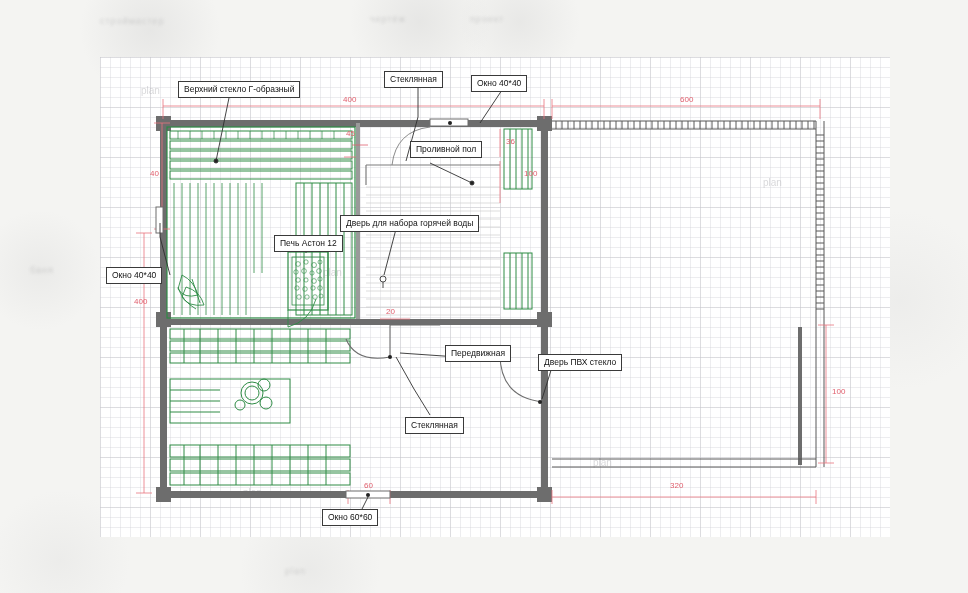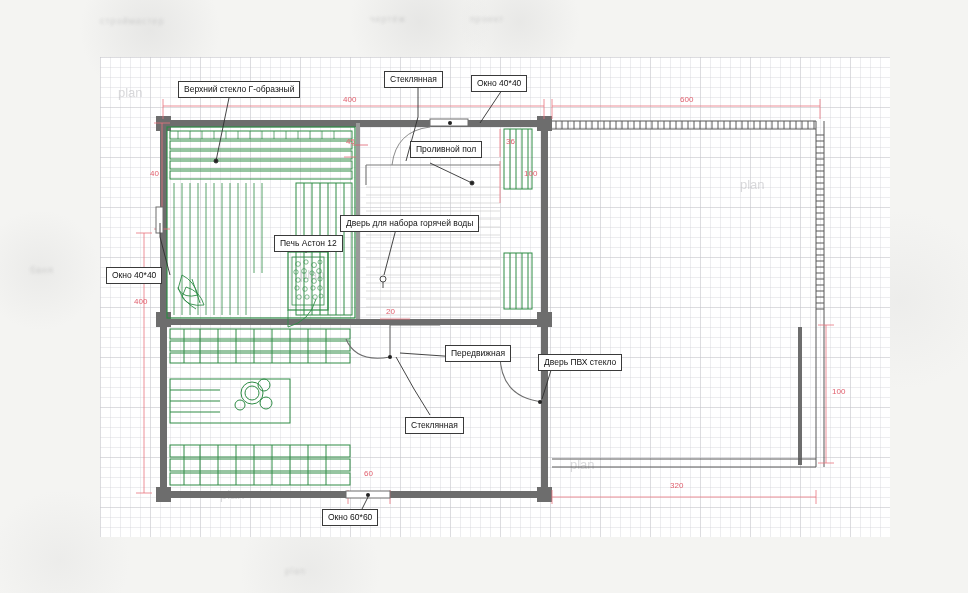--- a/index.html
+++ b/index.html
@@ -53,24 +53,25 @@
       linear-gradient(to right, rgba(200,200,205,0.45) 1px, transparent 1px),
       linear-gradient(to bottom, rgba(200,200,205,0.45) 1px, transparent 1px),
       linear-gradient(to right, rgba(215,215,220,0.45) 1px, transparent 1px),
       linear-gradient(to bottom, rgba(215,215,220,0.45) 1px, transparent 1px);
     background-size: 50px 50px, 50px 50px, 10px 10px, 10px 10px;
     background-position: 0 0, 0 0, 0 0, 0 0;
     overflow: hidden;
   }
   .wm-tile {
     position: absolute;
-    font-size: 13px;
+    font-size: 10px;
     color: rgba(170,170,175,0.45);
     white-space: nowrap;
     pointer-events: none;
+    margin-left: 23px;
   }
 
   
   .wall {
     position: absolute;
     background: #6d6d6d;
   }
   .wall-in {
     position: absolute;
     background: #9a9a9a;
@@ -497,26 +498,26 @@
       </g>
       <circle cx="350" cy="66" r="2" fill="#222"></circle>
       <circle cx="268" cy="438" r="2" fill="#222"></circle>
     </svg>
 
     <div class="dim-txt" style="left:243px;top:38px">400</div>
     <div class="dim-txt" style="left:580px;top:38px">600</div>
     <div class="dim-txt" style="left:50px;top:112px">40</div>
     <div class="dim-txt" style="left:34px;top:240px">400</div>
     <div class="dim-txt" style="left:732px;top:330px">100</div>
-    <div class="dim-txt" style="left:264px;top:412px">60</div>
+    <div class="dim-txt" style="left:264px;top:424px">60</div>
     <div class="dim-txt" style="left:570px;top:424px">320</div>
     <div class="dim-txt" style="left:286px;top:250px">20</div>
     <div class="dim-txt" style="left:406px;top:80px">36</div>
     <div class="dim-txt" style="left:424px;top:112px">100</div>
-    <div class="dim-txt" style="left:246px;top:80px">45</div>
+    <div class="dim-txt" style="left:246px;top:72px">45</div>
 
     <svg class="overlay">
       <g stroke="#2f2f2f" stroke-width="0.9" fill="none">
 
         <path d="M130 36 L78 36"></path>
         <path d="M130 36 L116 104"></path>
         <circle cx="116" cy="104" r="2" fill="#222"></circle>
 
         <path d="M318 28 L318 60 L306 104"></path>
 

